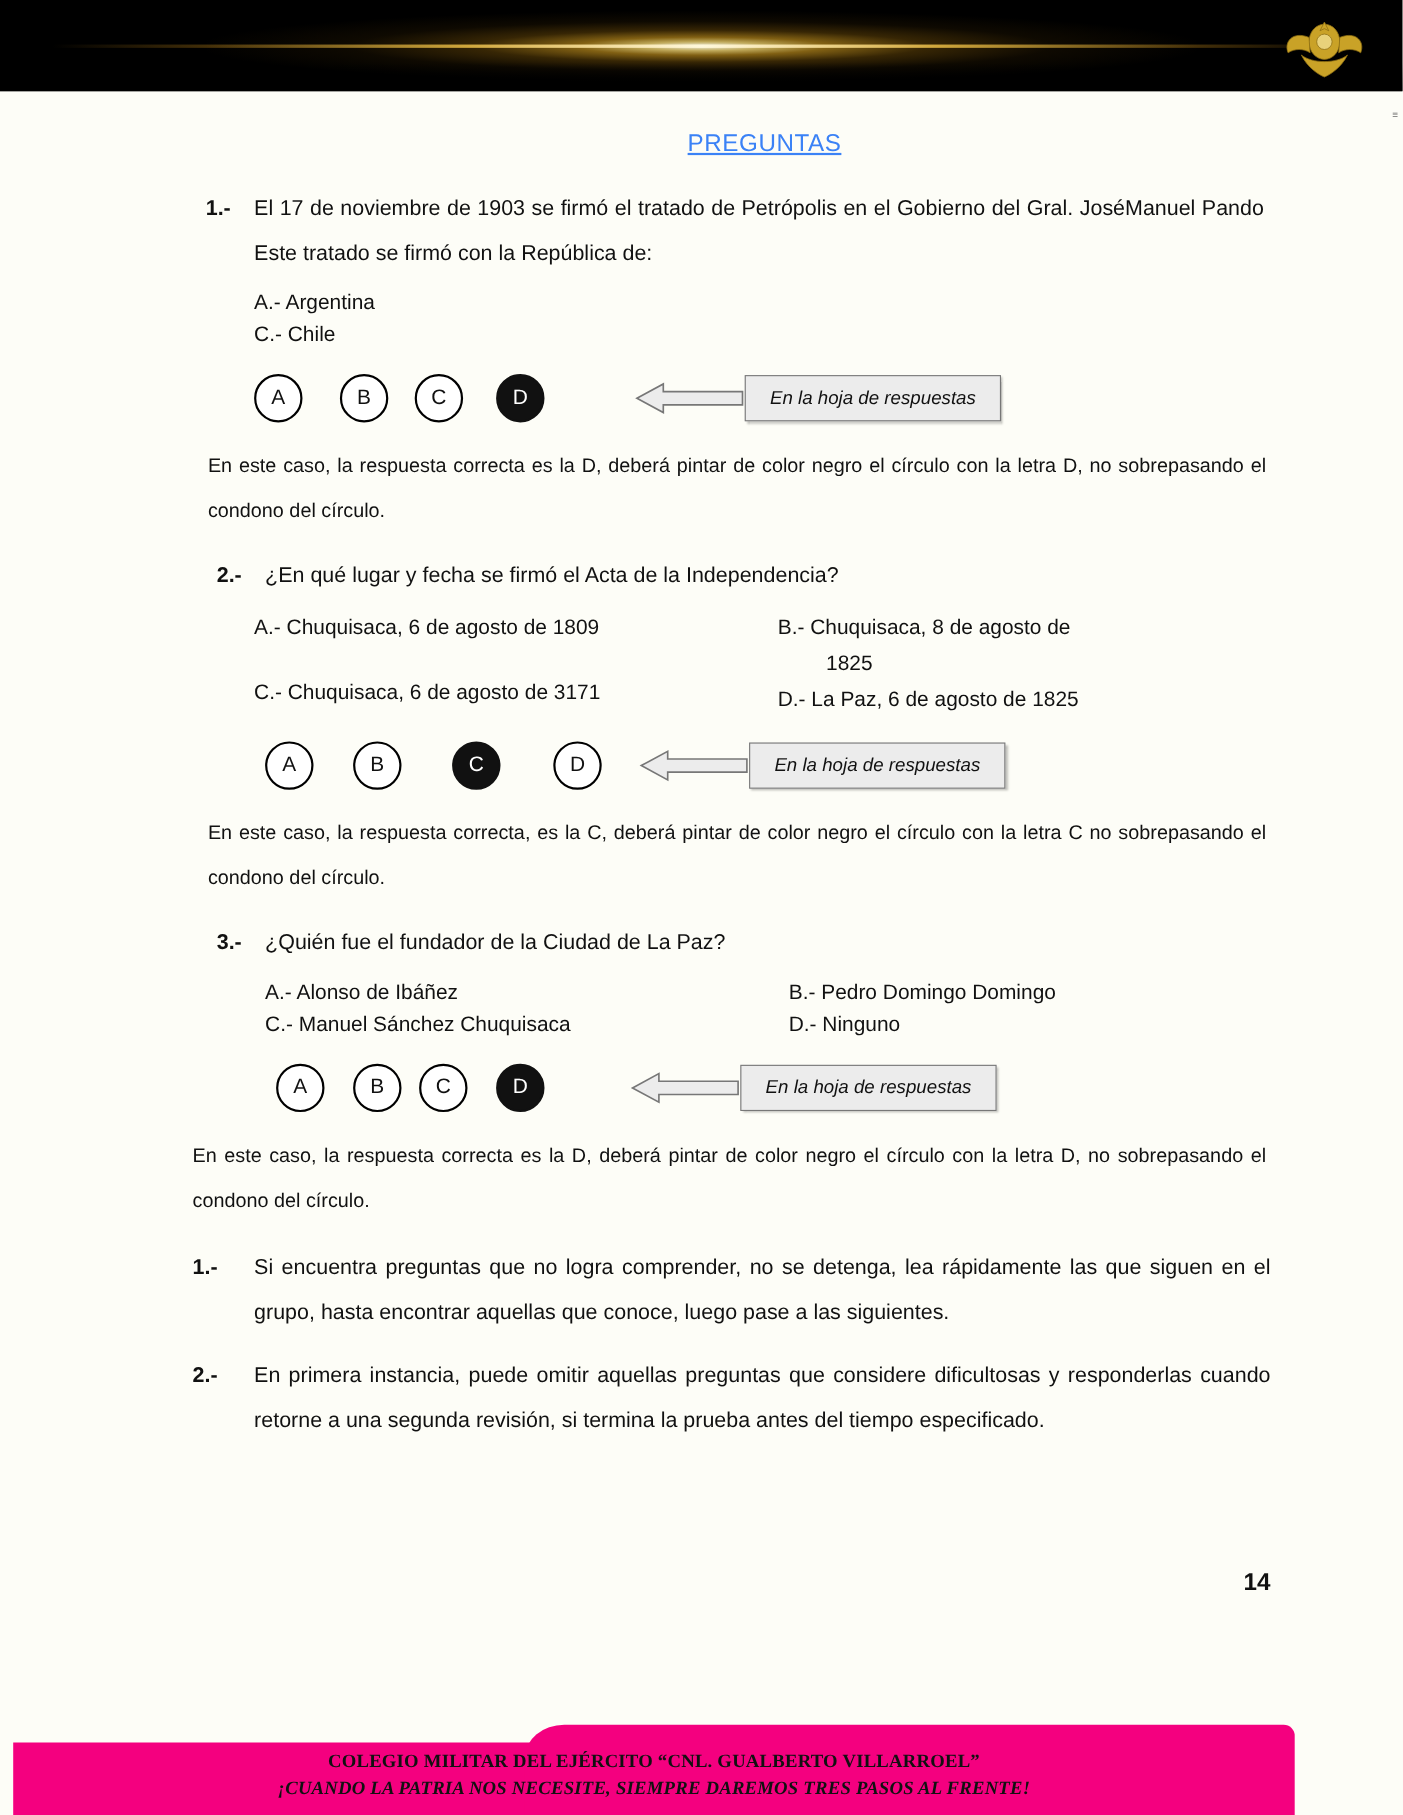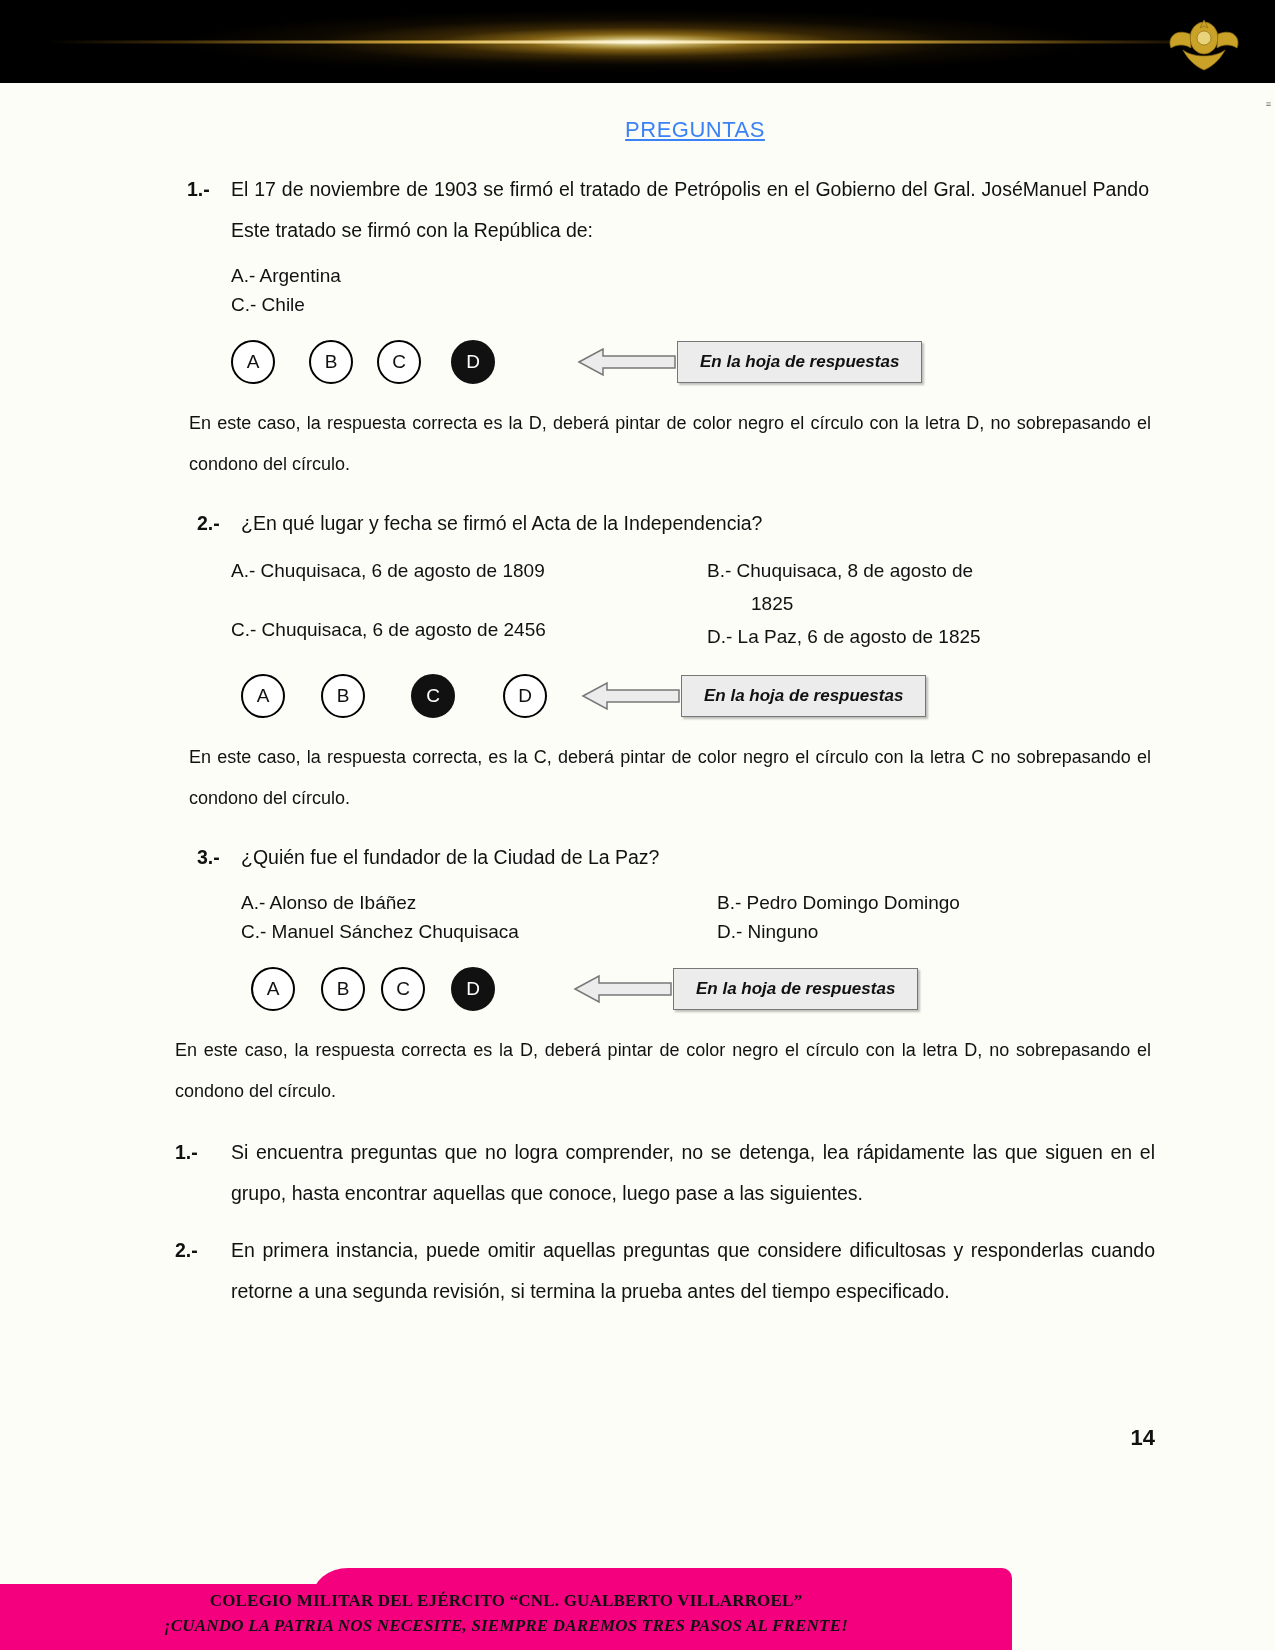--- a/index.html
+++ b/index.html
@@ -153,21 +153,21 @@
   .callout-wrap {
     display: flex;
     align-items: center;
   }
   .arrow-svg { display:block; }
   .callout {
     border: 1.5px solid #777;
     background: #ececec;
     font-size: 17px;
     font-style: italic;
-    font-weight: bold;
+    font-weight: normal;
     color: #111;
     padding: 10px 22px;
     text-align: center;
     box-shadow: 2px 2px 2px rgba(0,0,0,0.25);
     white-space: nowrap;
   }
 
   .explain {
     font-size: 18px;
     color: #111;
@@ -194,22 +194,22 @@
     right: 120px;
     top: 1425px;
     font-size: 22px;
     font-weight: bold;
     color: #111;
   }
 
   
   .footer {
     position: absolute;
-    left: 0; bottom: 0;
-    width: 1012px;
+    left: 12px; bottom: 0;
+    width: 1165px;
     height: 86px;
   }
   .footer-shape-left {
     position: absolute;
     left: 0; bottom: 0;
     width: 620px;
     height: 66px;
     background: #f4007f;
     border-top-right-radius: 14px 10px;
   }
@@ -298,21 +298,21 @@
   </div>
 
   <div class="q-block">
     <div class="q-line" style="padding-left:10px;">
       <div class="q-num">2.-</div>
       <div class="q-text">¿En qué lugar y fecha se firmó el Acta de la Independencia?</div>
     </div>
     <div class="options" style="line-height:33px;">
       <div class="opt-col">
         <div class="opt-line">A.- Chuquisaca, 6 de agosto de 1809</div>
-        <div class="opt-line" style="margin-top:26px;">C.- Chuquisaca, 6 de agosto de 2456</div>
+        <div class="opt-line" style="margin-top:26px;">C.- Chuquisaca, 6 de agosto de 3171</div>
       </div>
       <div class="opt-col second">
         <div class="opt-line">B.- Chuquisaca, 8 de agosto de</div>
         <div class="opt-line opt-indent">1825</div>
         <div class="opt-line">D.- La Paz, 6 de agosto de 1825</div>
       </div>
     </div>
     <div class="bubbles-row" style="margin-left:66px;">
       <div class="bubble" style="margin-right:36px;">A</div>
       <div class="bubble" style="margin-right:46px;">B</div>

